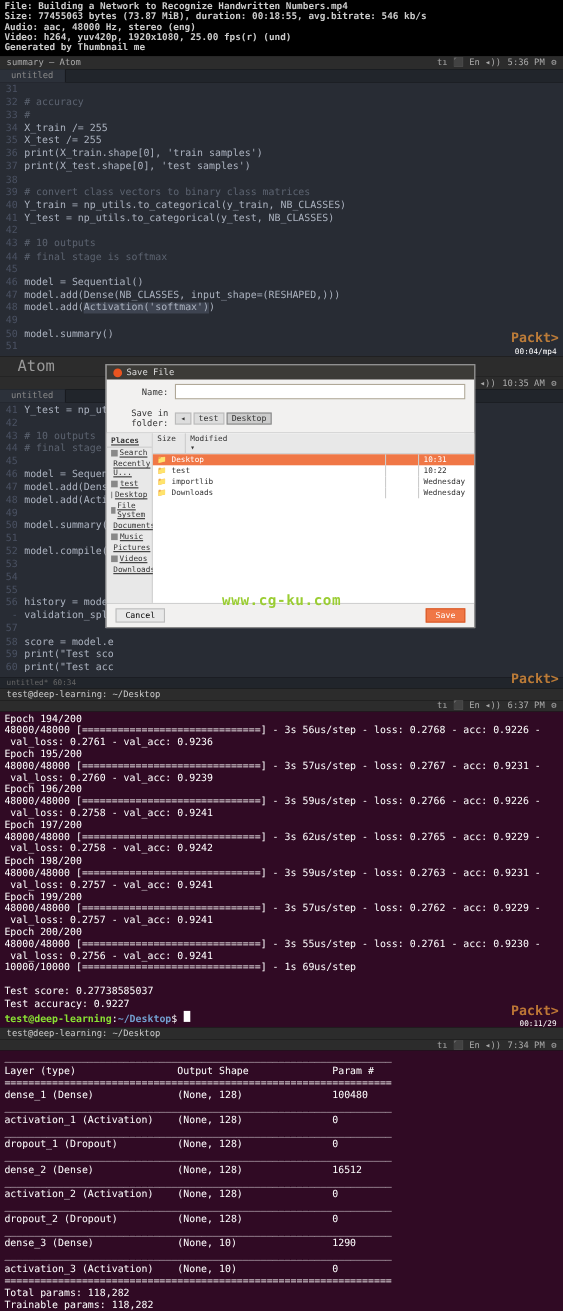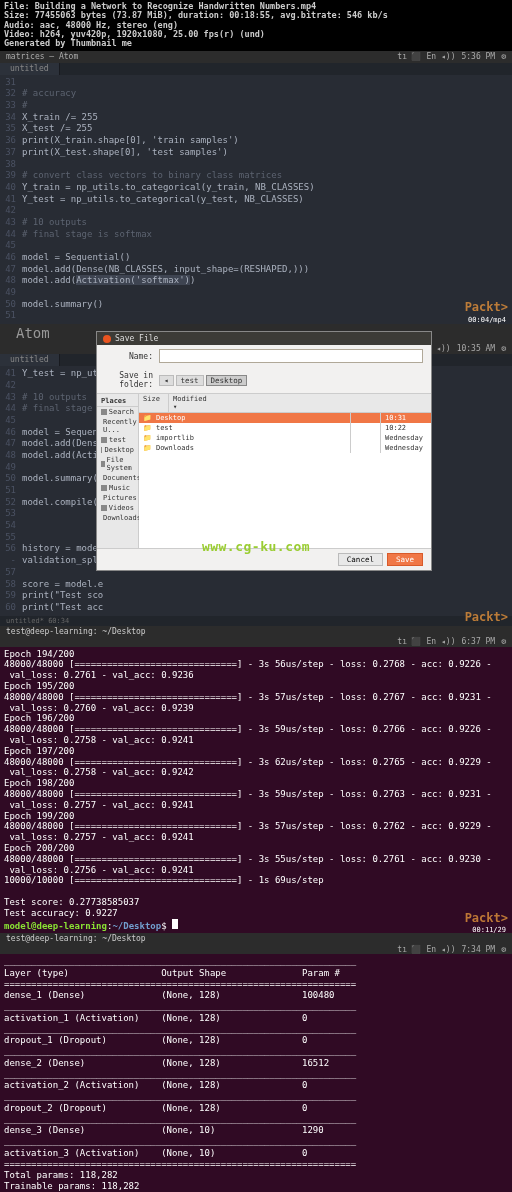--- a/index.html
+++ b/index.html
@@ -25,30 +25,30 @@
 .dialog-title { background: #3c3b37; color: #ddd; padding: 2px 6px; display: flex; align-items: center; gap: 4px; }
 .dialog-close { background: #e95420; width: 8px; height: 8px; border-radius: 50%; }
 .dialog-row { padding: 4px 8px; display: flex; align-items: center; gap: 6px; }
 .dialog-row label { width: 48px; text-align: right; color: #333; }
 .dialog-input { flex: 1; border: 1px solid #b0a898; height: 14px; background: #fff; }
 .breadcrumb { display: flex; gap: 2px; }
 .bc-btn { background: #ddd; border: 1px solid #bbb; padding: 0 4px; font-size: 7.5px; }
 .bc-btn.active { background: #ccc; border-color: #888; }
 .dialog-body { display: flex; height: 155px; border-top: 1px solid #ccc; }
 .places { width: 42px; background: #e8e8e8; border-right: 1px solid #ccc; padding: 2px 0; }
-.place-item { padding: 1px 4px; font-size: 7px; display: flex; align-items: center; gap: 2px; }
+.place-item { padding: 1px 4px; font-size: 7px; display: flex; align-items: center; gap: 2px; text-decoration: underline; }
 .place-icon { width: 6px; height: 6px; display: inline-block; }
 .filelist { flex: 1; background: #fff; }
 .fl-header { display: flex; background: #e8e8e8; border-bottom: 1px solid #ccc; font-size: 7px; }
 .fl-col-name { flex: 1; padding: 1px 4px; border-right: 1px solid #ccc; }
 .fl-col-size { width: 30px; padding: 1px 4px; border-right: 1px solid #ccc; }
 .fl-col-mod { width: 50px; padding: 1px 4px; }
 .fl-row { display: flex; font-size: 7px; padding: 0 0; }
 .fl-row.selected { background: #f07746; color: #fff; }
-.dialog-footer { display: flex; justify-content: flex-end; gap: 4px; padding: 4px 8px; border-top: 1px solid #ccc; }
+.dialog-footer { display: flex; justify-content: space-between; gap: 4px; padding: 4px 8px; border-top: 1px solid #ccc; }
 .btn-cancel { background: #e8e8e8; border: 1px solid #bbb; padding: 1px 8px; font-size: 7.5px; }
 .btn-save { background: #f07746; border: 1px solid #d85a2a; color: #fff; padding: 1px 8px; font-size: 7.5px; }
 
 
 .terminal-title { background: #2c2c2c; color: #ccc; font-size: 8px; padding: 1px 6px; }
 .terminal { background: #300a24; color: #fff; font-size: 9px; line-height: 1.2; padding: 2px 4px; white-space: pre-wrap; word-break: break-all; }
 .prompt-user { color: #8ae234; font-weight: bold; }
 .prompt-path { color: #729fcf; font-weight: bold; }
 .cursor { background: #fff; color: #300a24; display: inline-block; width: 6px; height: 10px; }
 
@@ -63,21 +63,21 @@
 <div class="meta-header">
   <div>File: Building a Network to Recognize Handwritten Numbers.mp4</div>
   <div>Size: 77455063 bytes (73.87 MiB), duration: 00:18:55, avg.bitrate: 546 kb/s</div>
   <div>Audio: aac, 48000 Hz, stereo (eng)</div>
   <div>Video: h264, yuv420p, 1920x1080, 25.00 fps(r) (und)</div>
   <div>Generated by Thumbnail me</div>
 </div>
 
 <div class="section">
   <div class="titlebar">
-    <span>matrices — Atom</span>
+    <span>summary — Atom</span>
     <span class="titlebar-right">
       <span>tı ⬛ En ◂))</span>
       <span>5:36 PM</span>
       <span>⚙</span>
     </span>
   </div>
   <div class="tab-bar">
     <div class="tab">untitled</div>
   </div>
   <div class="code-area">
@@ -294,21 +294,21 @@
 Epoch 199/200
 48000/48000 [==============================] - 3s 57us/step - loss: 0.2762 - acc: 0.9229 -
  val_loss: 0.2757 - val_acc: 0.9241
 Epoch 200/200
 48000/48000 [==============================] - 3s 55us/step - loss: 0.2761 - acc: 0.9230 -
  val_loss: 0.2756 - val_acc: 0.9241
 10000/10000 [==============================] - 1s 69us/step
 
 Test score: 0.27738585037
 Test accuracy: 0.9227</span>
-<span class="prompt-user">model@deep-learning</span>:<span class="prompt-path">~/Desktop</span>$ <span class="cursor"></span></div>
+<span class="prompt-user">test@deep-learning</span>:<span class="prompt-path">~/Desktop</span>$ <span class="cursor"></span></div>
   <span class="packt" style="bottom:8px;">Packt&gt;</span>
   <span class="timestamp" style="bottom:-1px;margin-left:21px;">00:11/29</span>
 </div>
 
 <div class="section">
   <div class="terminal-title">
     <span>test@deep-learning: ~/Desktop</span>
   </div>
   <div class="titlebar" style="height:10px;">
     <span></span>

